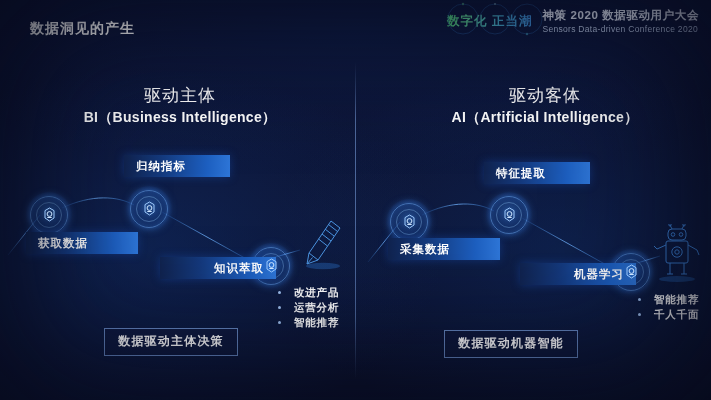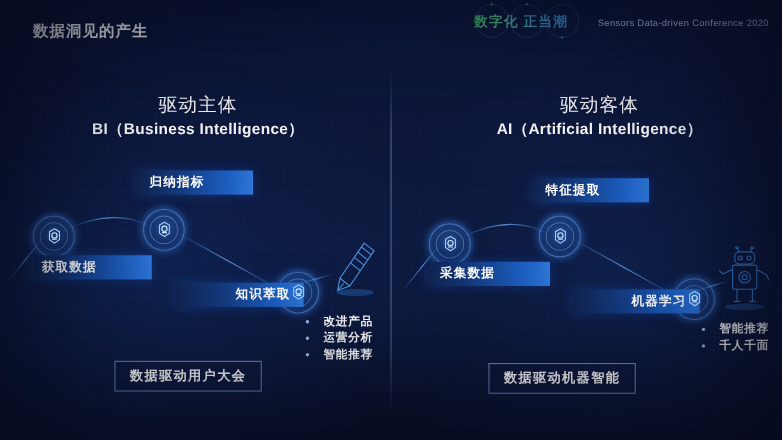--- a/index.html
+++ b/index.html
@@ -29,21 +29,21 @@
     box-shadow:inset 0 0 120px 30px rgba(5,8,24,.75);
   }
 
   
   .page-title{
     position:absolute;left:30px;top:20px;
     color:#ffffff;font-size:14px;font-weight:bold;letter-spacing:1px;
   }
   .logo{
     position:absolute;right:12px;top:8px;
-    display:flex;align-items:center;gap:25px;
+    display:flex;align-items:center;gap:8px;
   }
   .logo-mark{
     position:relative;
     font-size:12.5px;font-weight:bold;letter-spacing:1px;
     background:linear-gradient(90deg,#4fd17a 0%,#62d9a0 28%,#49b6d8 60%,#3f8fe0 100%);
     -webkit-background-clip:text;background-clip:text;color:transparent;
     padding:4px 2px;
   }
   .logo-rings{
     position:absolute;left:-6px;top:-6px;width:122px;height:34px;pointer-events:none;opacity:.55;
@@ -126,20 +126,21 @@
     <div class="logo-mark">数字化 正当潮</div>
     <svg class="logo-rings" viewBox="0 0 122 34">
       <circle cx="24" cy="17" r="15" fill="none" stroke="#2f6fb8" stroke-width="0.7"></circle>
       <circle cx="56" cy="17" r="15" fill="none" stroke="#2f6fb8" stroke-width="0.7"></circle>
       <circle cx="88" cy="17" r="15" fill="none" stroke="#2f6fb8" stroke-width="0.7"></circle>
       <circle cx="24" cy="2" r="1.2" fill="#63d8a0"></circle>
       <circle cx="88" cy="32" r="1.2" fill="#49b6d8"></circle>
       <circle cx="56" cy="2" r="1" fill="#9fd9e8"></circle>
     </svg>
     <div class="logo-text">
+      <div class="logo-cn">神策 2020 数据驱动用户大会</div>
       <div class="logo-en">Sensors Data-driven Conference 2020</div>
     </div>
   </div>
 
   <div class="divider"></div>
 
   <div class="col-head" id="head-left">
     <div class="cn">驱动主体</div>
     <div class="en">BI（Business Intelligence）</div>
   </div>
@@ -217,21 +218,21 @@
     <div class="row">
         <span class="dot"></span>
         <span>运营分析</span>
       </div>
     <div class="row">
         <span class="dot"></span>
         <span>智能推荐</span>
       </div>
   </div>
 
-  <div class="outbox" style="left:104px;top:328px;width:132px;">数据驱动用户大会</div>
+  <div class="outbox" style="left:104px;top:328px;width:132px;">数据驱动主体决策</div>
 
   <div class="node" style="left:386px;top:199px;">
     <svg width="15" height="16" viewBox="0 0 15 16">
       <path d="M7.5 1 L12 3.6 L12 11 L7.5 14 L3 11 L3 3.6 Z" fill="none" stroke="#9ecbff" stroke-width="1"></path>
       <circle cx="7.5" cy="7" r="2.4" fill="none" stroke="#cfe6ff" stroke-width="1"></circle>
       <path d="M5.3 10.5 L9.7 10.5" stroke="#cfe6ff" stroke-width="1"></path>
     </svg>
   </div>
   <div class="node" style="left:486px;top:192px;">
     <svg width="15" height="16" viewBox="0 0 15 16">

